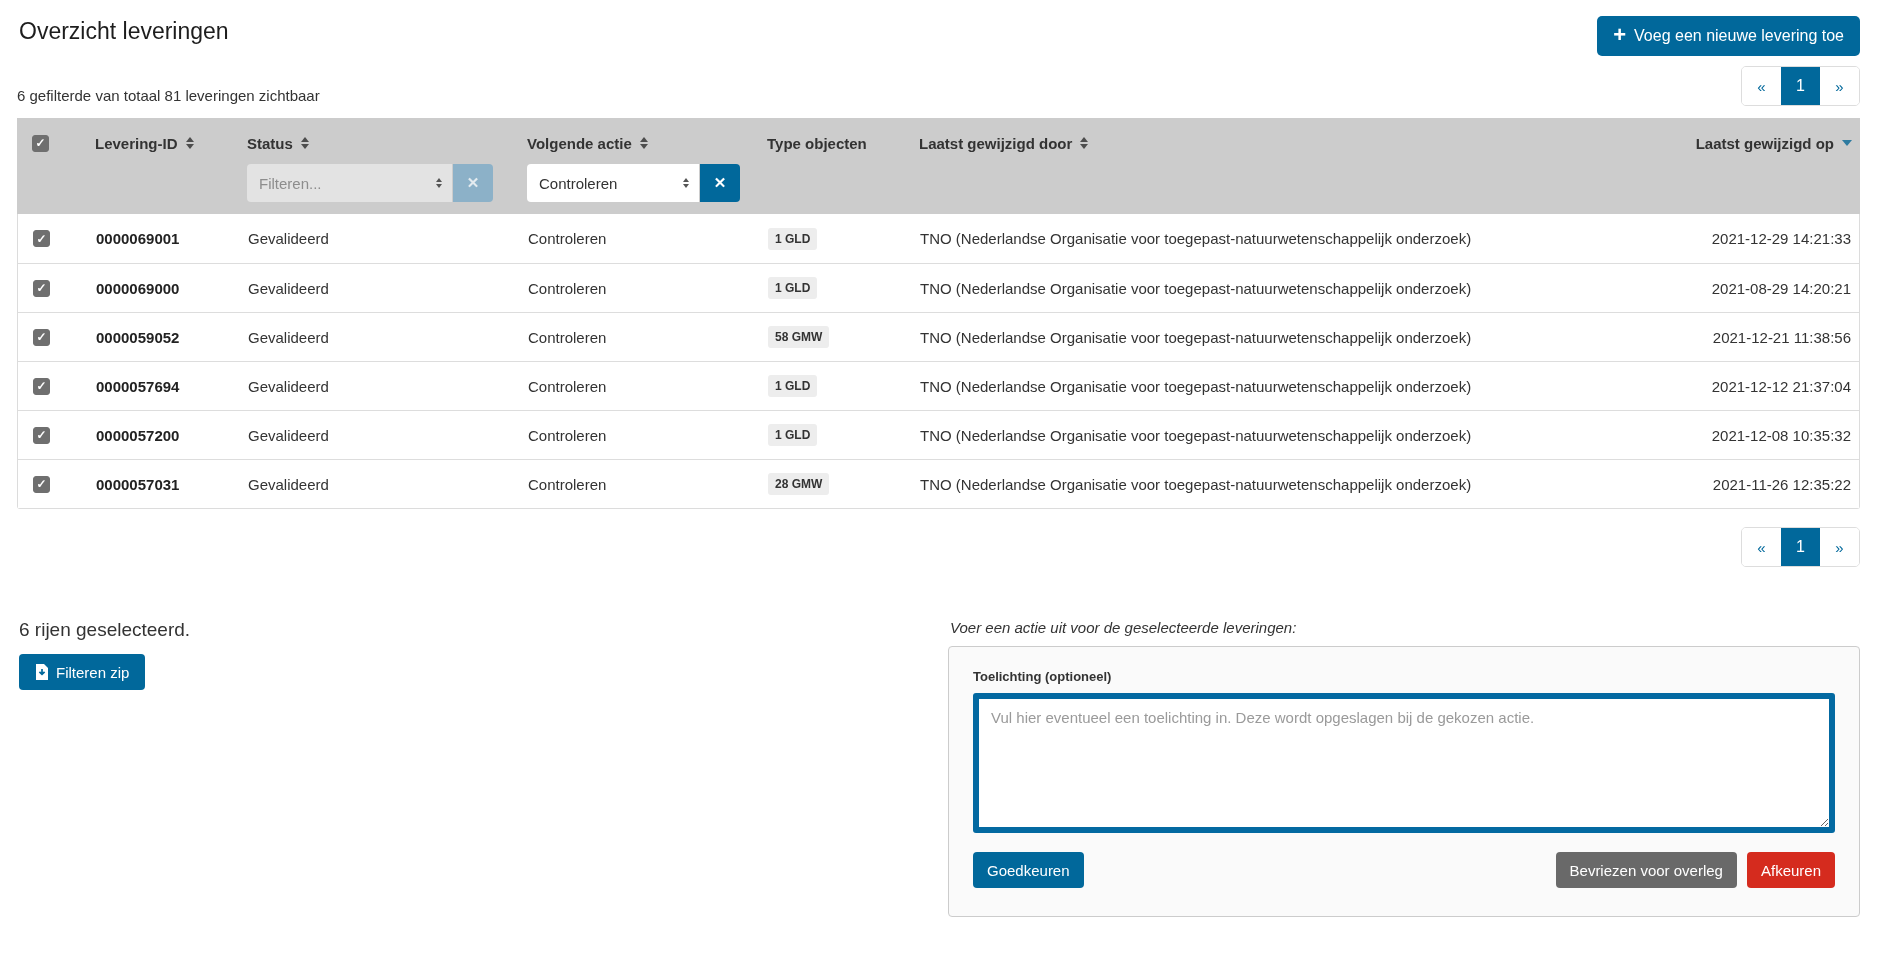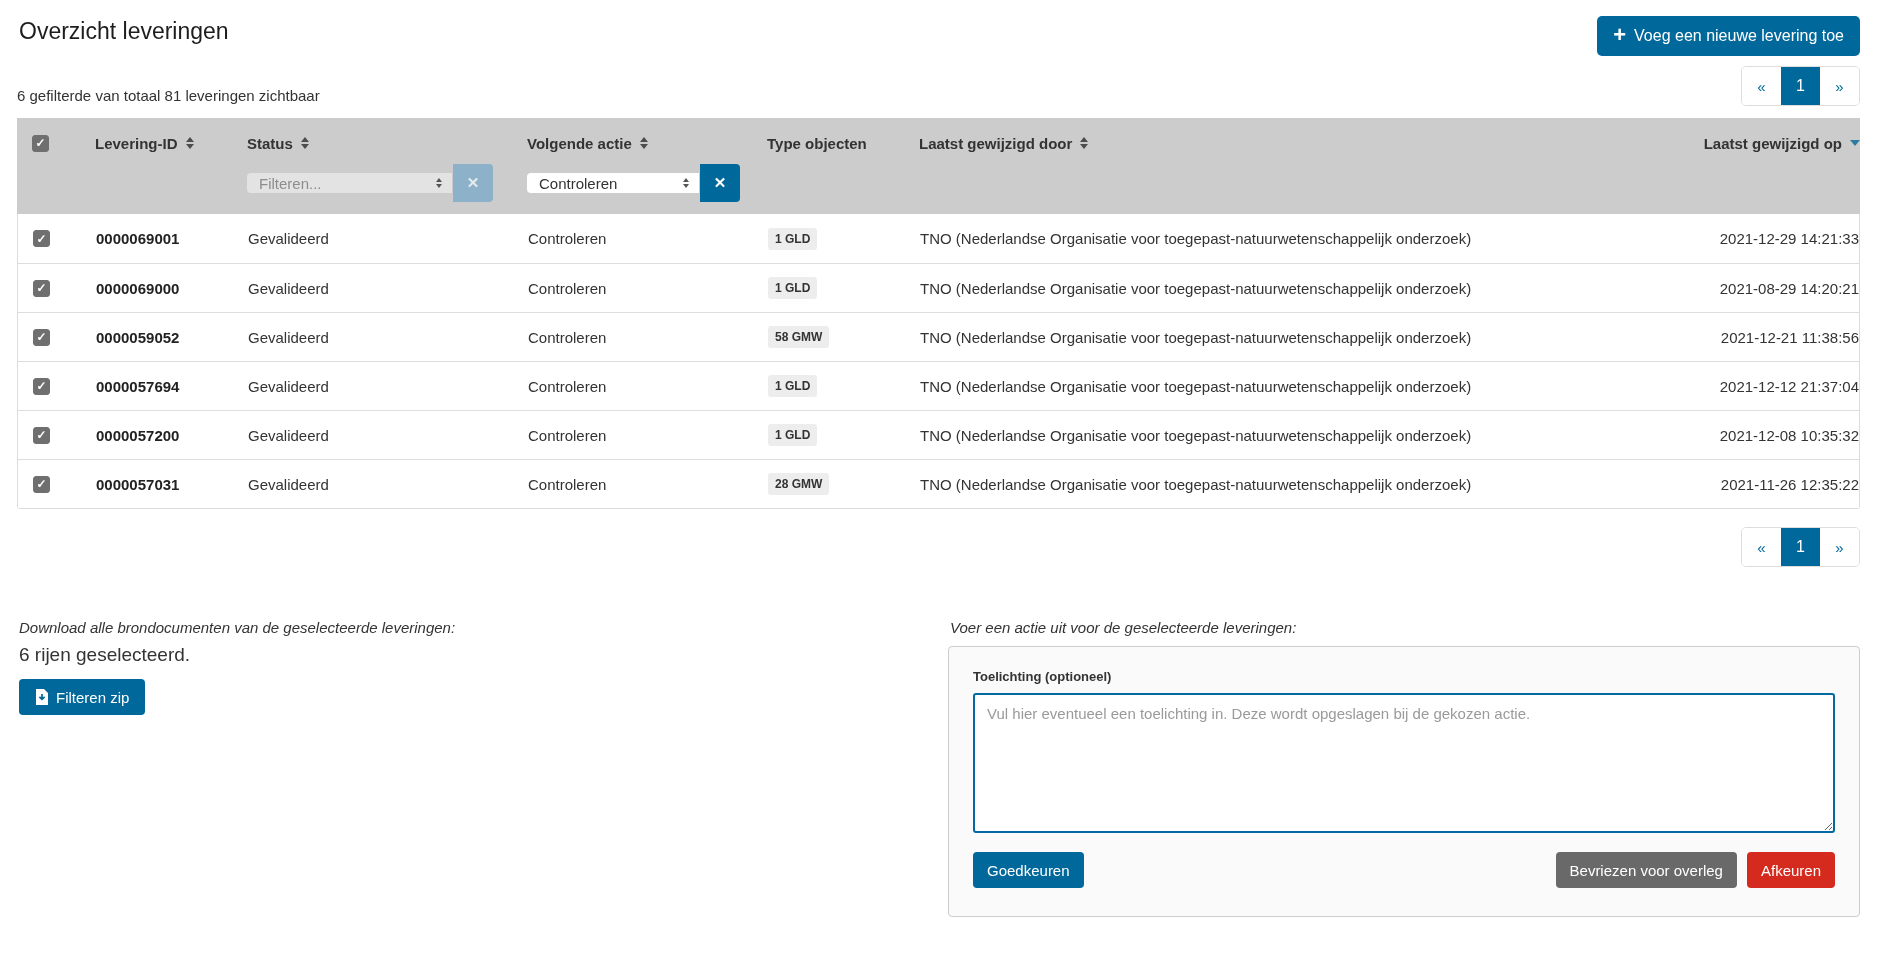--- a/index.html
+++ b/index.html
@@ -31,30 +31,30 @@
   .thead { background:#cccccc; }
   .hrow { display:flex; align-items:center; height:44px; padding-top:6px; }
   .frow { display:flex; align-items:flex-start; height:52px; }
   .c { padding-left:16px; display:flex; align-items:center; }
   .c0 { flex:0 0 62px; padding-left:15px; }
   .c1 { flex:0 0 152px; }
   .c2 { flex:0 0 280px; }
   .c3 { flex:0 0 240px; }
   .c4 { flex:0 0 152px; }
   .c5 { flex:1 1 auto; padding-right:12px; }
-  .c6 { flex:0 0 205px; justify-content:flex-end; padding-right:0; text-align:right; }
+  .c6 { flex:0 0 205px; justify-content:flex-end; padding-right:8px; text-align:right; }
   .th { font-weight:700; color:#333; gap:8px; cursor:pointer; }
   .sort { display:inline-flex; flex-direction:column; gap:2px; }
   .tri-up   { width:0; height:0; border-left:4px solid transparent; border-right:4px solid transparent; border-bottom:5px solid #4d4d4d; }
   .tri-down { width:0; height:0; border-left:4px solid transparent; border-right:4px solid transparent; border-top:5px solid #4d4d4d; }
   .tri-down.big { border-left-width:5px; border-right-width:5px; border-top:6px solid #2e7ba0; }
   
   .filter { display:flex; align-items:center; margin-top:2px; }
   .select {
-    height:20px; display:flex; align-items:center; justify-content:space-between;
+    height:38px; display:flex; align-items:center; justify-content:space-between;
     padding:0 10px 0 12px; background:#fff; border-radius:4px 0 0 4px; cursor:pointer;
   }
   .select-status { width:205px; background:#e3e3e3; color:#8d8d8d; }
   .select-actie  { width:172px; background:#fff; color:#333; }
   .updown { display:inline-flex; flex-direction:column; gap:2px; margin-left:8px; }
   .updown .u { width:0;height:0;border-left:3.5px solid transparent;border-right:3.5px solid transparent;border-bottom:4.5px solid #555; }
   .updown .d { width:0;height:0;border-left:3.5px solid transparent;border-right:3.5px solid transparent;border-top:4.5px solid #555; }
   .clear {
     width:40px; height:38px; border:none; border-radius:0 4px 4px 0; margin-left:1px;
     background:#01689b; color:#fff; font-size:15px; font-weight:700;
@@ -79,21 +79,21 @@
   .pagbar { display:flex; justify-content:flex-end; padding:18px 26px 0 0; }
   .bottom { display:flex; justify-content:space-between; align-items:flex-start; padding:52px 26px 0 19px; }
   .italic { font-style:italic; font-size:15px; color:#333; margin-bottom:8px; }
   .sel-info { font-size:19px; margin-bottom:13px; }
   .btn-dl { height:36px; font-size:15px; border-radius:4px; gap:7px; }
   .action-col { width:912px; }
   .action-col .italic { margin:0 0 10px 2px; }
   .panel { background:#fafafa; border:1px solid #ccc; border-radius:4px; padding:22px 24px 28px; }
   .panel label { font-weight:700; font-size:13px; color:#333; display:block; }
   .panel textarea {
-    width:100%; height:140px; margin-top:9px; border:2px solid #0369a1; border-radius:3px;
+    width:100%; height:140px; margin-top:9px; border:6px solid #0369a1; border-radius:3px;
     padding:10px 12px; font-family:inherit; font-size:15px; color:#b91c1c; resize:both; background:#fff;
   }
   .panel textarea::placeholder { color:#9a9a9a; }
   .actions { display:flex; gap:10px; margin-top:15px; }
   .actions .spacer { flex:1; }
   .btn-sm { height:36px; font-size:15px; border-radius:4px; padding:0 14px; }
   .btn-gray { background:#696969; }
   .btn-red  { background:#d52b1e; }
   .dl-icon { display:inline-flex; }
 </style>
@@ -313,21 +313,20 @@
       </button>
       <button class="page-btn active">1</button>
       <button class="page-btn">
         <span>»</span>
       </button>
     </div>
   </div>
 
   <div class="bottom">
     <div class="download-col">
-      <p class="italic">Download alle brondocumenten van de geselecteerde leveringen:</p>
       <p class="sel-info">6 rijen geselecteerd.</p>
       <button class="btn btn-dl">
         <span class="dl-icon">
           <svg width="14" height="16" viewBox="0 0 14 16">
             <path d="M1 0 h8 l4 4 v12 h-12 z" fill="#ffffff"></path>
             <path d="M7 5 v5 M4.4 7.8 L7 10.4 L9.6 7.8" stroke="#01689b" stroke-width="1.7" fill="none"></path>
           </svg>
         </span>
         <span>Filteren zip</span>
       </button>

